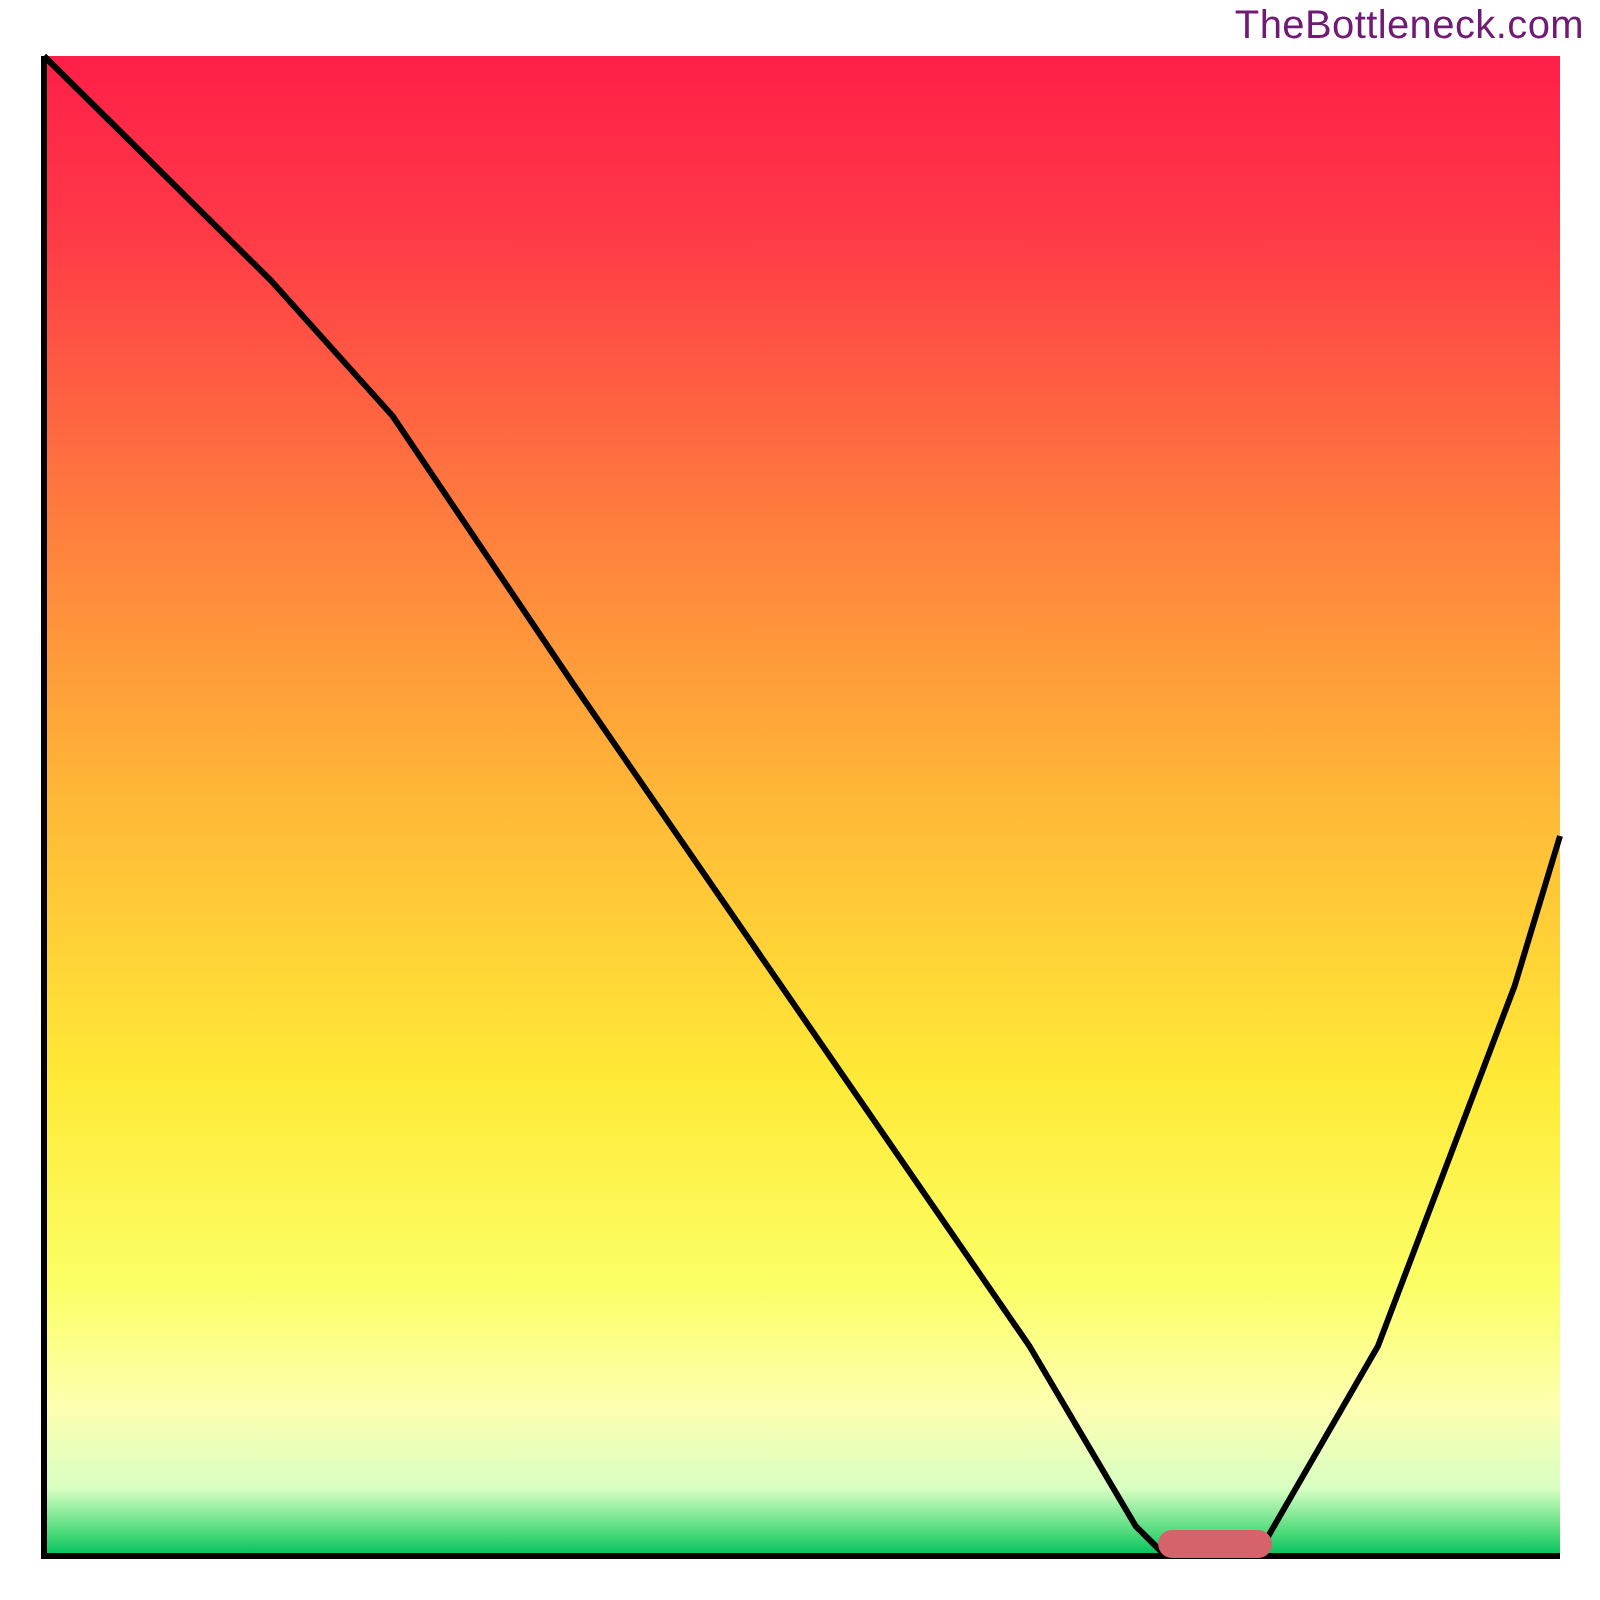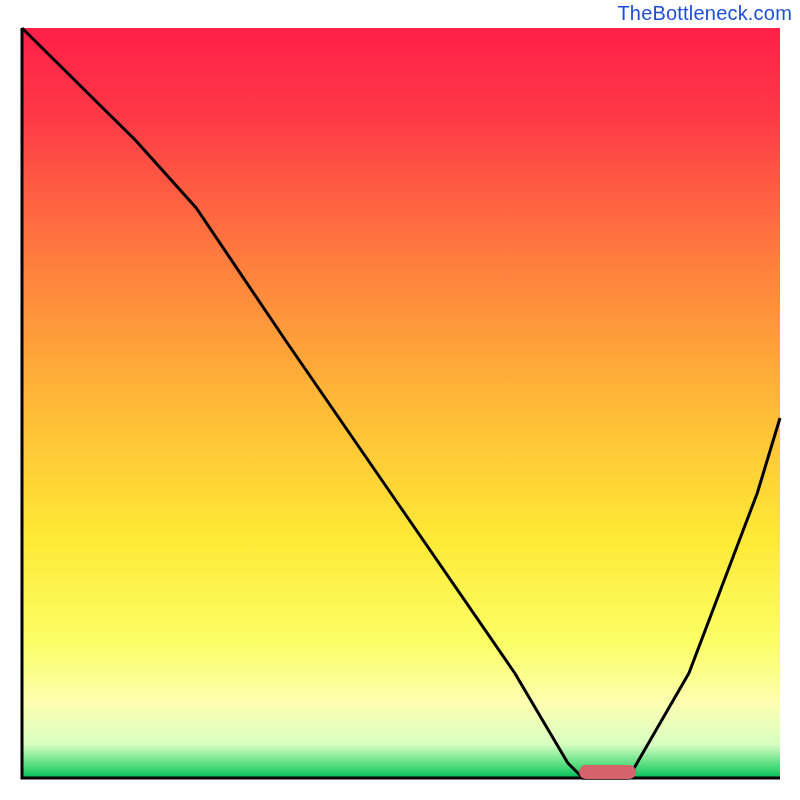--- a/index.html
+++ b/index.html
@@ -1,17 +1,17 @@
 <!DOCTYPE html>
 <html><head>
 <meta charset="utf-8">
 <style>
   html,body{margin:0;padding:0;width:800px;height:800px;background:#fff;font-family:Arial,Helvetica,sans-serif}
   .wrap{position:relative;width:800px;height:800px}
-  .watermark{position:absolute;top:2px;right:8px;color:#1d4ed8;font-size:20px;font-weight:400;letter-spacing:0.2px}
+  .watermark{position:absolute;top:2px;right:8px;color:#701a75;font-size:20px;font-weight:400;letter-spacing:0.2px}
   svg{position:absolute;left:0;top:0}
 </style>
 </head>
 <body>
 <div class="wrap">
   <div class="watermark">TheBottleneck.com</div>
   <svg width="800" height="800" viewBox="0 0 800 800">
     <defs>
       <linearGradient id="bg" x1="0" y1="0" x2="0" y2="1">
         <stop offset="0" stop-color="#ff1f48"></stop>

